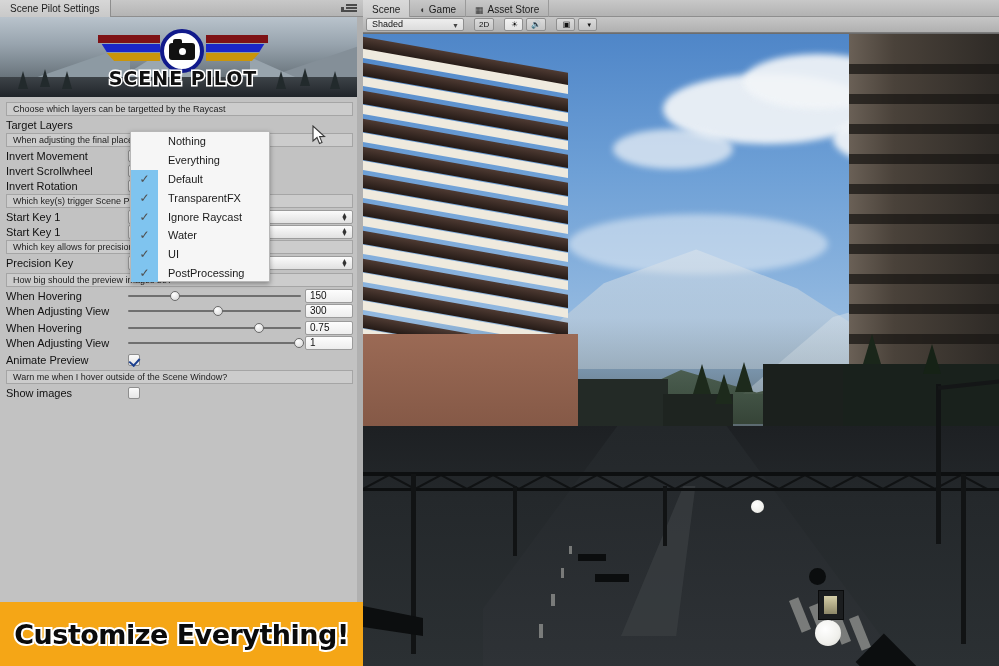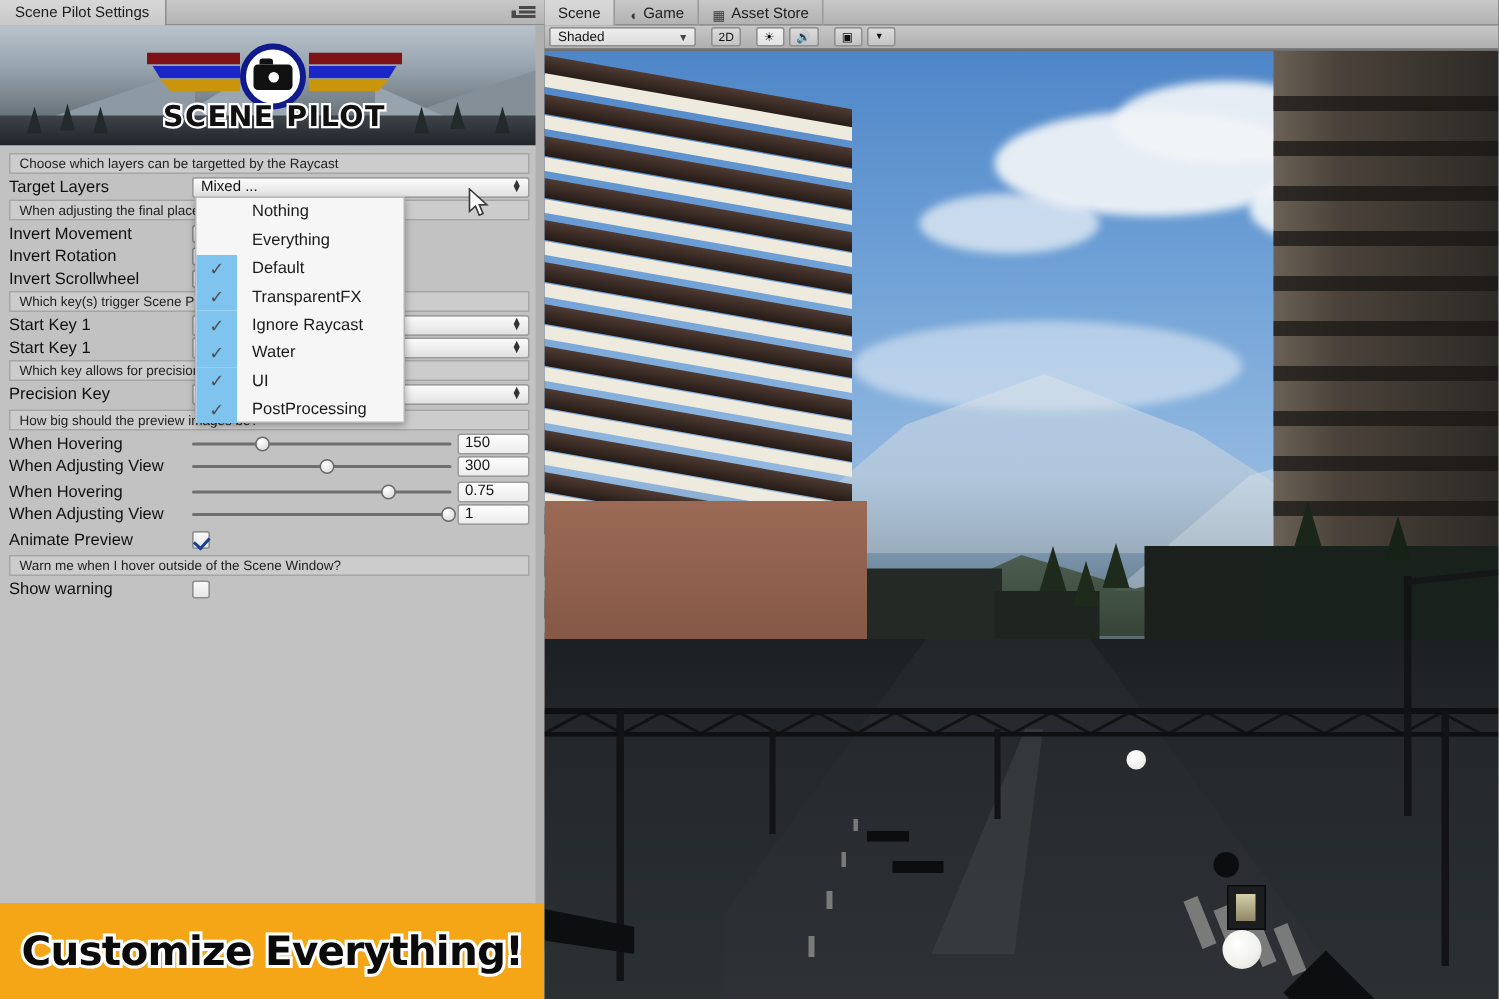--- a/index.html
+++ b/index.html
@@ -201,21 +201,21 @@
     position: relative; width: 98px; height: 13px;
     background: linear-gradient(to bottom,#eeeeee,#dcdcdc);
     border: 1px solid #8f8f8f; border-radius: 2px;
     font-size: 9px; color: #111; line-height: 11px; padding-left: 5px;
   }
   .tb-popup .ar { position: absolute; right: 4px; top: 1px; font-size: 7px; color:#444;}
   .tb-btn {
     height: 13px; min-width: 19px; padding: 0 4px;
     background: linear-gradient(to bottom,#dcdcdc,#c4c4c4);
     border: 1px solid #8f8f8f; border-radius: 2px;
-    font-size: 8px; color: #111; display: flex; align-items: center; justify-content: flex-start;
+    font-size: 8px; color: #111; display: flex; align-items: center; justify-content: flex-end;
   }
   .tb-btn.on { background: linear-gradient(to bottom,#f2f2f2,#e2e2e2); }
   .tb-sep { width: 4px; }
 
   #scene {
     position: absolute; left: 0; top: 34px; width: 636px; height: 632px;
     overflow: hidden;
     background: linear-gradient(to bottom, #4f86c8 0%, #6ea0d6 22%, #93b9e0 45%, #5c6a70 62%, #2a2f33 100%);
   }
   .cloud { position:absolute; background:#f2f5f8; border-radius:50%; opacity:.92; filter: blur(3px); }
@@ -324,41 +324,34 @@
         <div class="logo-text">SCENE PILOT</div>
       </div>
     </div>
 
     <div id="settings">
 
       <div class="helpbox">Choose which layers can be targetted by the Raycast</div>
 
       <div class="row">
         <span class="lbl">Target Layers</span>
-        <div class="popupfield">
-          <span>Mixed ...</span>
-          <span class="arrows">
-              <b>▲</b>
-              <b>▼</b>
-            </span>
-        </div>
       </div>
 
       <div class="helpbox">When adjusting the final placement, should the axis be inverted?</div>
 
       <div class="row">
         <span class="lbl">Invert Movement</span>
         <div class="checkbox"></div>
       </div>
       <div class="row">
+        <span class="lbl">Invert Scrollwheel</span>
+        <div class="checkbox"></div>
+      </div>
+      <div class="row">
         <span class="lbl">Invert Rotation</span>
-        <div class="checkbox"></div>
-      </div>
-      <div class="row">
-        <span class="lbl">Invert Scrollwheel</span>
         <div class="checkbox"></div>
       </div>
 
       <div class="helpbox">Which key(s) trigger Scene Pilot?</div>
 
       <div class="row">
         <span class="lbl">Start Key 1</span>
         <div class="popupfield">
           <span></span>
           <span class="arrows">
@@ -434,21 +427,21 @@
 
       <div class="row">
         <span class="lbl">Animate Preview</span>
         <div class="checkbox on"></div>
       </div>
 
       <div class="spacer2"></div>
       <div class="helpbox">Warn me when I hover outside of the Scene Window?</div>
 
       <div class="row">
-        <span class="lbl">Show warning</span>
+        <span class="lbl">Show images</span>
         <div class="checkbox"></div>
       </div>
     </div>
 
     <div id="panel-scroll"></div>
 
     <div id="bottom-banner">
       <span>Customize Everything!</span>
     </div>
   </div>

